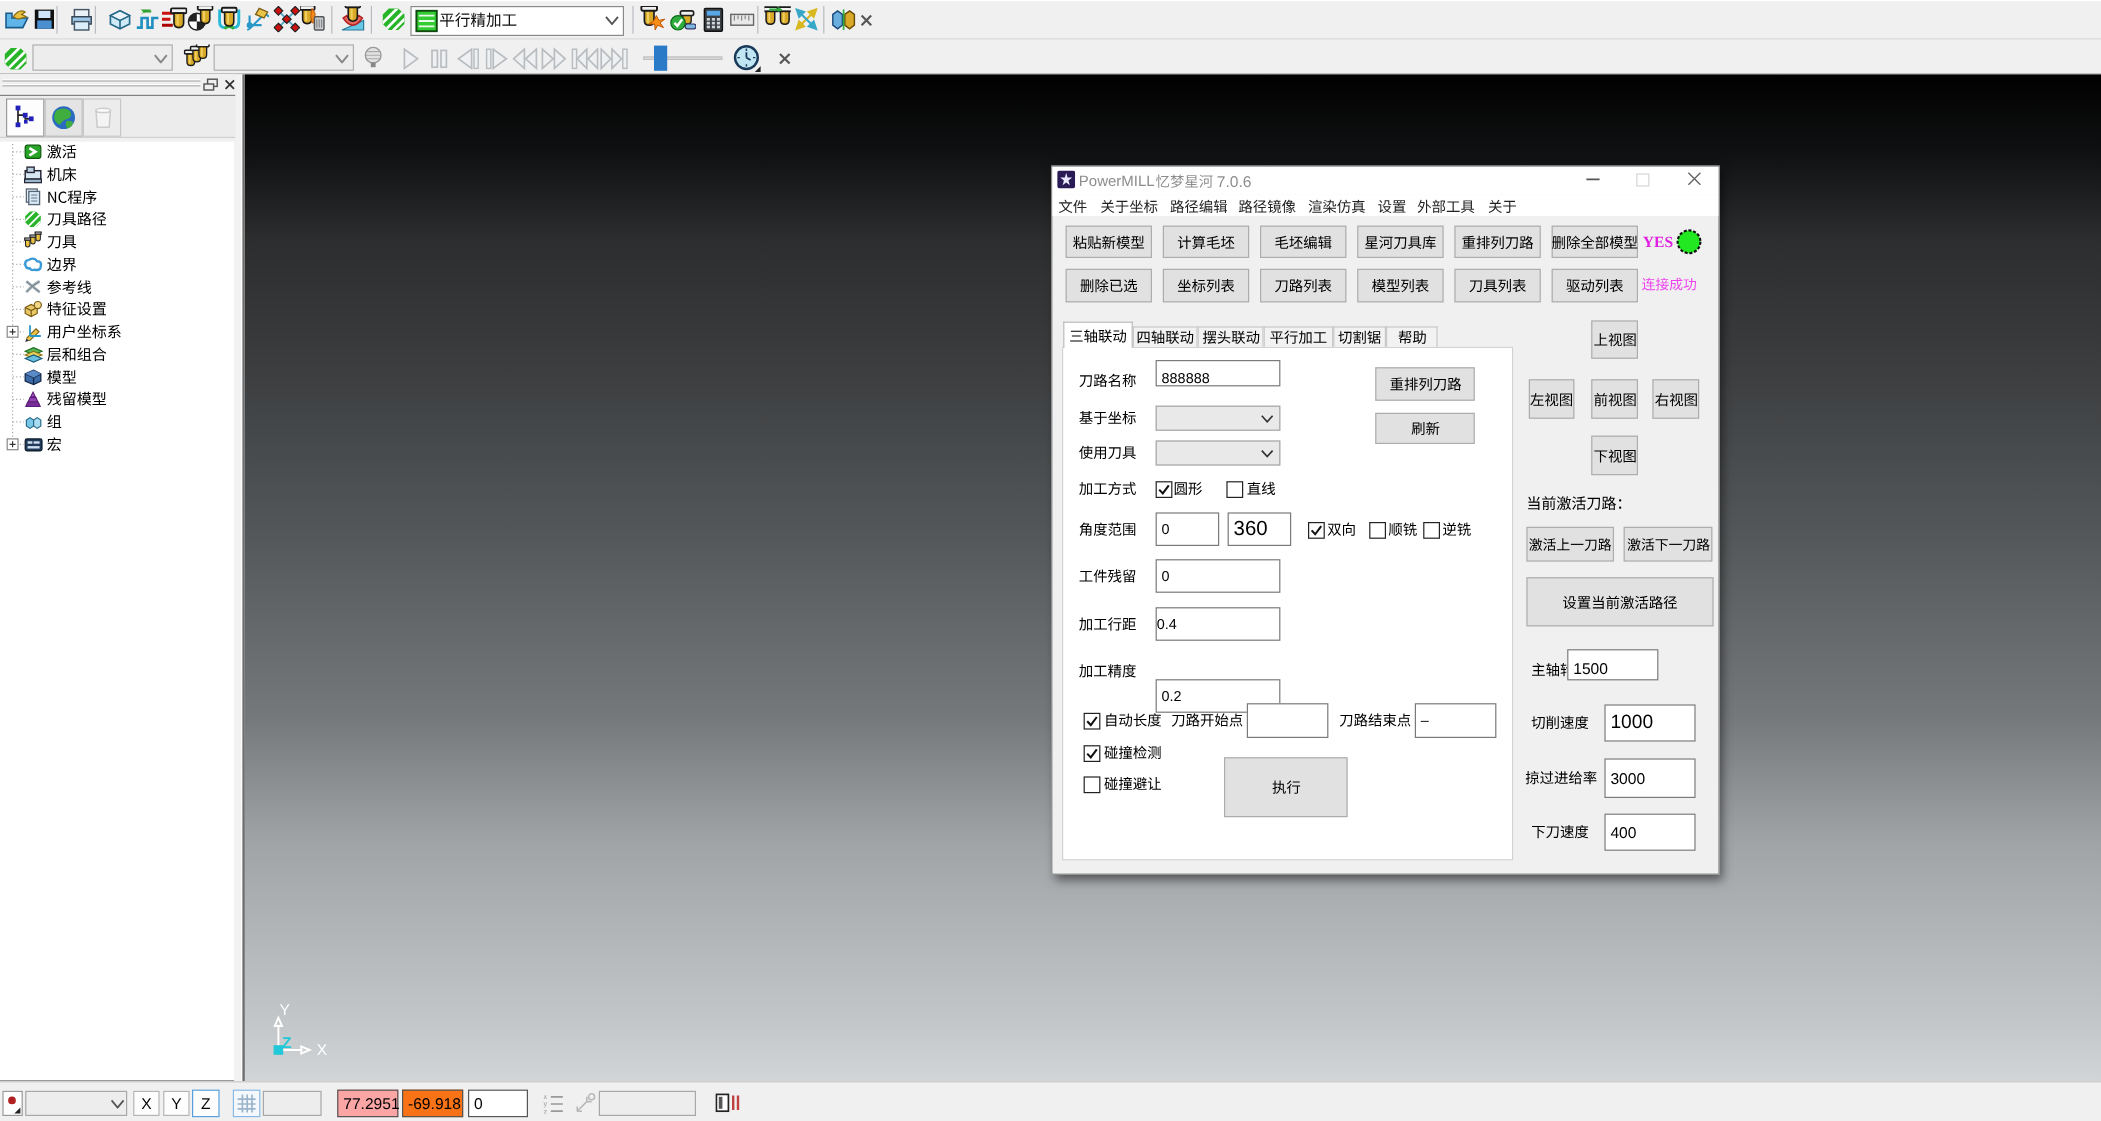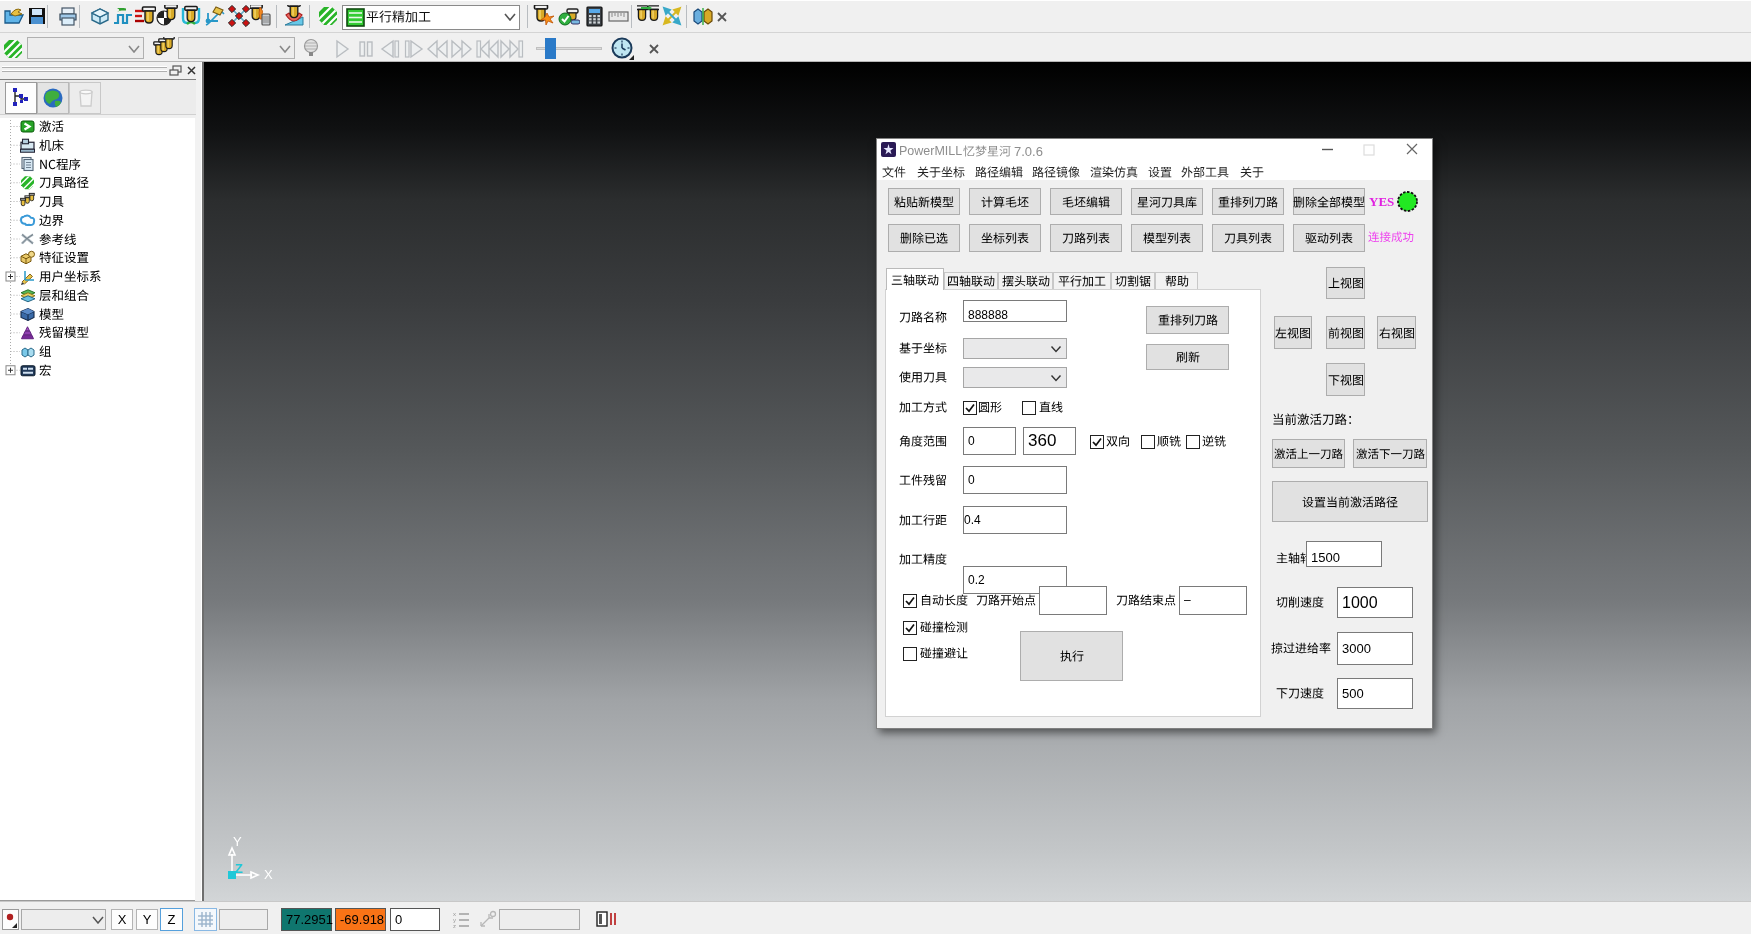--- a/index.html
+++ b/index.html
@@ -613,21 +613,21 @@
     <g stroke="#9ab4cc" stroke-width="1.4">
       <line x1="1" y1="5" x2="16" y2="5"></line>
       <line x1="1" y1="9" x2="16" y2="9"></line>
       <line x1="1" y1="13" x2="16" y2="13"></line>
       <line x1="5" y1="1" x2="5" y2="16"></line>
       <line x1="9" y1="1" x2="9" y2="16"></line>
       <line x1="13" y1="1" x2="13" y2="16"></line>
     </g>
   </svg>
 <div class="abs" style="left:219px;top:909px;width:49px;height:21px;background:#ededed;border:1px solid #a8a8a8"></div>
-<div class="abs" style="left:281px;top:908px;width:51px;height:23px;background:#0f766e;border:1px solid #555;font-size:13px;line-height:21px;padding-left:4px">77.2951</div>
+<div class="abs" style="left:281px;top:908px;width:51px;height:23px;background:#fca5a5;border:1px solid #555;font-size:13px;line-height:21px;padding-left:4px">77.2951</div>
 <div class="abs" style="left:335px;top:908px;width:51px;height:23px;background:#f97316;border:1px solid #555;font-size:13px;line-height:21px;padding-left:4px">-69.918</div>
 <div class="abs" style="left:390px;top:908px;width:50px;height:23px;background:#fff;border:1px solid #555;font-size:13px;line-height:21px;padding-left:4px">0</div>
 <svg class="abs" style="left:452px;top:910px" width="20" height="18">
     <g fill="#999" font-size="6" font-family="Liberation Sans">
       <text x="1" y="6">x</text>
       <text x="1" y="12">y</text>
       <text x="1" y="18">z</text>
     </g>
     <g stroke="#999" stroke-width="1.4">
       <line x1="7" y1="4" x2="17" y2="4"></line>
@@ -1223,21 +1223,21 @@
   </svg>
 <div class="tf" style="left:1337px;top:632px;width:76px;height:33px;font-size:13px;line-height:31px;padding-left:4px">3000</div>
 <svg class="t " style="left:1276.0px;top:686.5px" width="48.0" height="12.0" viewBox="0 0 4000 1000">
     <g fill="#000">
       <use href="#g4e0b" x="0"></use>
       <use href="#g5200" x="1000"></use>
       <use href="#g901f" x="2000"></use>
       <use href="#g5ea6" x="3000"></use>
     </g>
   </svg>
-<div class="tf" style="left:1337px;top:678px;width:76px;height:31px;font-size:13px;line-height:29px;padding-left:4px">500</div>
+<div class="tf" style="left:1337px;top:678px;width:76px;height:31px;font-size:13px;line-height:29px;padding-left:4px">400</div>
 <svg width="0" height="0" style="position:absolute">
     <defs>
       <path id="g5e73" d="M174 250C213 324 252 421 266 481L337 456C323 398 282 302 242 230ZM755 225C730 298 684 400 646 463L711 484C750 424 797 328 834 247ZM52 532V607H459V959H537V607H949V532H537V182H893V107H105V182H459V532Z"></path>
       <path id="g884c" d="M435 100V172H927V100ZM267 39C216 112 119 201 35 258C48 272 69 301 79 318C169 254 272 156 339 69ZM391 376V448H728V863C728 879 721 884 702 885C684 886 616 886 545 883C556 905 567 936 570 957C668 957 725 957 759 946C792 933 804 910 804 864V448H955V376ZM307 254C238 368 128 484 25 558C40 573 67 606 78 621C115 591 154 555 192 516V963H266V434C308 384 346 332 378 280Z"></path>
       <path id="g7cbe" d="M51 118C77 187 101 278 106 337L161 324C154 264 131 174 103 105ZM328 101C315 168 286 266 264 325L311 340C336 284 367 191 391 117ZM41 376V446H170C139 556 83 688 30 759C42 779 62 812 69 835C110 776 150 682 182 586V958H251V561C281 614 316 679 330 713L381 656C361 624 277 499 251 468V446H363V376H251V43H182V376ZM636 40V121H426V179H636V241H451V296H636V363H398V422H960V363H707V296H912V241H707V179H934V121H707V40ZM823 539V614H532V539ZM460 482V959H532V796H823V882C823 893 819 897 806 897C794 898 753 898 707 896C717 914 726 940 729 959C792 959 833 958 860 948C886 937 893 919 893 882V482ZM532 668H823V743H532Z"></path>
       <path id="g52a0" d="M572 164V945H644V871H838V937H913V164ZM644 799V237H838V799ZM195 53 194 230H53V303H192C185 555 154 777 28 909C47 921 74 944 86 961C221 814 256 574 265 303H417C409 688 400 825 379 854C370 867 360 871 345 870C327 870 284 870 237 866C250 887 257 919 259 941C304 944 350 945 378 941C407 937 426 928 444 902C475 859 482 713 490 268C490 257 490 230 490 230H267L269 53Z"></path>
       <path id="g5de5" d="M52 808V883H951V808H539V230H900V153H104V230H456V808Z"></path>
       <path id="g6fc0" d="M340 329H517V409H340ZM340 198H517V276H340ZM64 94C114 130 173 184 203 221L249 172C219 136 157 86 107 51ZM35 371C83 402 144 448 173 478L218 427C187 397 125 353 77 325ZM46 906 107 945C148 855 197 734 232 632L179 594C140 703 85 830 46 906ZM692 39C674 195 640 346 582 448V142H444L479 50L401 39C396 69 384 109 374 142H278V465H575C590 477 614 503 624 514C640 488 655 458 669 426C684 521 708 623 748 717C707 798 653 864 579 915C594 926 620 950 629 961C692 912 742 855 781 787C817 853 863 913 922 959C932 941 956 912 970 899C905 853 855 789 817 716C867 603 896 465 914 301H960V232H728C741 174 752 112 760 50ZM366 486 390 541H237V604H336V640C336 713 322 830 198 917C215 929 238 948 250 961C345 892 381 806 393 729H509C504 827 498 866 488 877C482 884 475 886 462 886C450 886 417 885 381 882C391 898 397 924 399 944C436 946 474 945 494 944C516 942 532 936 546 920C564 898 570 841 577 695C578 686 578 667 578 667H400V642V604H612V541H462C453 518 441 491 429 470ZM849 301C836 429 816 541 782 636C742 532 720 418 707 314L711 301Z"></path>
       <path id="g6d3b" d="M91 106C152 139 236 187 278 218L322 156C279 128 194 82 133 53ZM42 381C103 414 186 462 227 490L269 428C226 400 142 355 83 326ZM65 896 129 947C188 854 258 729 311 623L256 574C198 687 119 819 65 896ZM320 333V405H609V571H392V959H462V916H819V954H891V571H680V405H957V333H680V158C767 143 848 124 914 102L854 44C743 83 540 115 367 133C375 150 385 179 389 197C460 190 535 181 609 170V333ZM462 848V640H819V848Z"></path>
       <path id="g673a" d="M498 97V418C498 573 484 772 349 912C366 921 395 946 406 960C550 812 571 585 571 418V168H759V812C759 898 765 916 782 931C797 944 819 950 839 950C852 950 875 950 890 950C911 950 929 946 943 936C958 926 966 909 971 880C975 855 979 781 979 724C960 718 937 706 922 692C921 759 920 812 917 835C916 858 913 867 907 873C903 878 895 880 887 880C877 880 865 880 858 880C850 880 845 878 840 874C835 870 833 851 833 818V97ZM218 40V254H52V326H208C172 465 99 621 28 705C40 723 59 753 67 773C123 704 177 591 218 474V959H291V500C330 550 377 612 397 646L444 584C421 558 326 451 291 416V326H439V254H291V40Z"></path>

